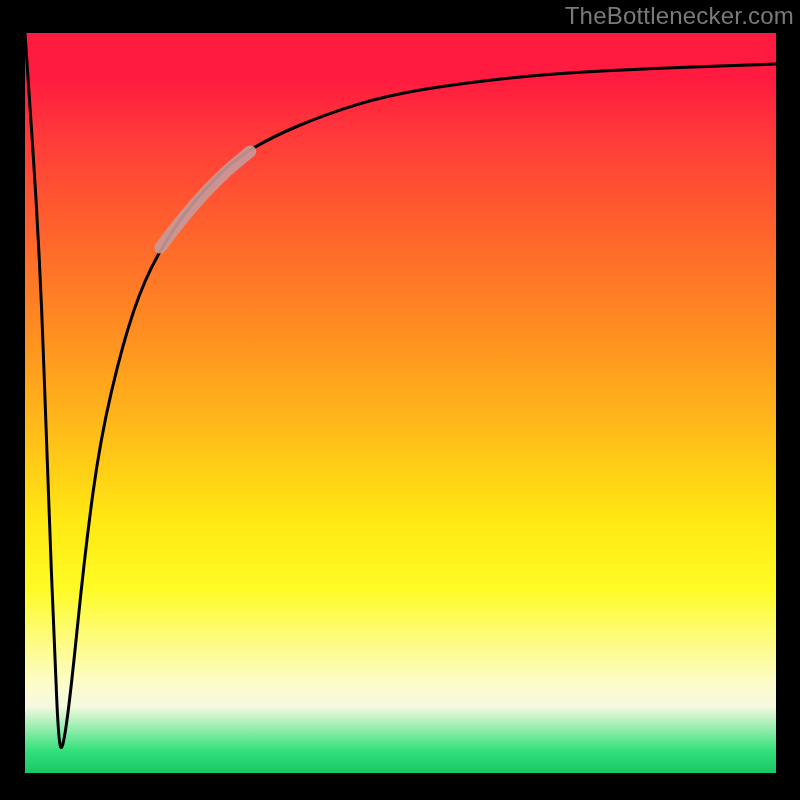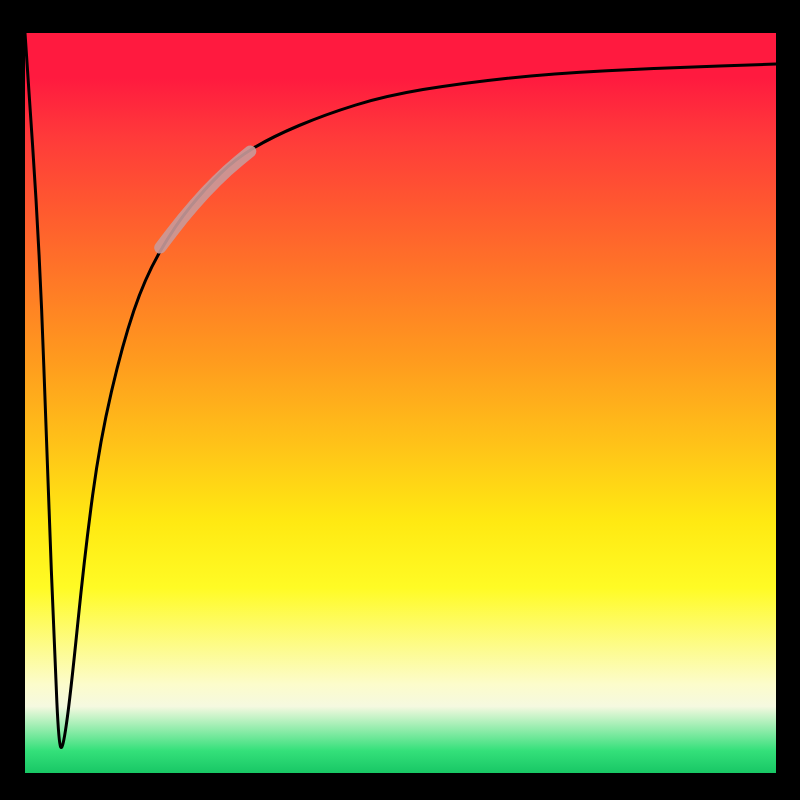--- a/index.html
+++ b/index.html
@@ -80,13 +80,14 @@
 
     <div class="plot-area">
       <div class="gradient-bg"></div>
       <svg class="curve" viewBox="0 0 751 740" preserveAspectRatio="none">
         <path fill="none" stroke="#000000" stroke-width="3" stroke-linecap="round" d="M 0.0 0.0 Q 0.0 0.0 7.5 111.0 Q 15.0 222.0 18.8 333.0 Q 22.5 444.0 26.3 536.5 Q 30.0 629.0 31.9 669.7 Q 33.8 710.4 35.7 714.1 Q 37.6 717.8 41.3 691.9 Q 45.1 666.0 52.6 592.0 Q 60.1 518.0 67.6 462.5 Q 75.1 407.0 86.4 358.9 Q 97.6 310.8 108.9 277.5 Q 120.2 244.2 135.2 218.3 Q 150.2 192.4 165.2 173.9 Q 180.2 155.4 195.3 140.6 Q 210.3 125.8 229.1 114.7 Q 247.8 103.6 274.1 92.5 Q 300.4 81.4 330.4 72.1 Q 360.5 62.9 398.0 56.6 Q 435.6 50.3 480.6 45.5 Q 525.7 40.7 582.0 37.7 Q 638.4 34.8 694.7 32.9 T 751.0 31.1"></path>
         <path fill="none" stroke="#c99a9a" stroke-width="12" stroke-linecap="round" opacity="0.9" d="M 135.2 214.6 Q 135.2 214.6 146.4 199.8 Q 157.7 185.0 169.0 172.1 Q 180.2 159.1 191.5 148.0 Q 202.8 136.9 214.0 127.7 T 225.3 118.4"></path>
       </svg>
     </div>
   </div>
 
+  <div class="watermark">TheBottlenecker.com</div>
 </div>
 
 </body></html>

